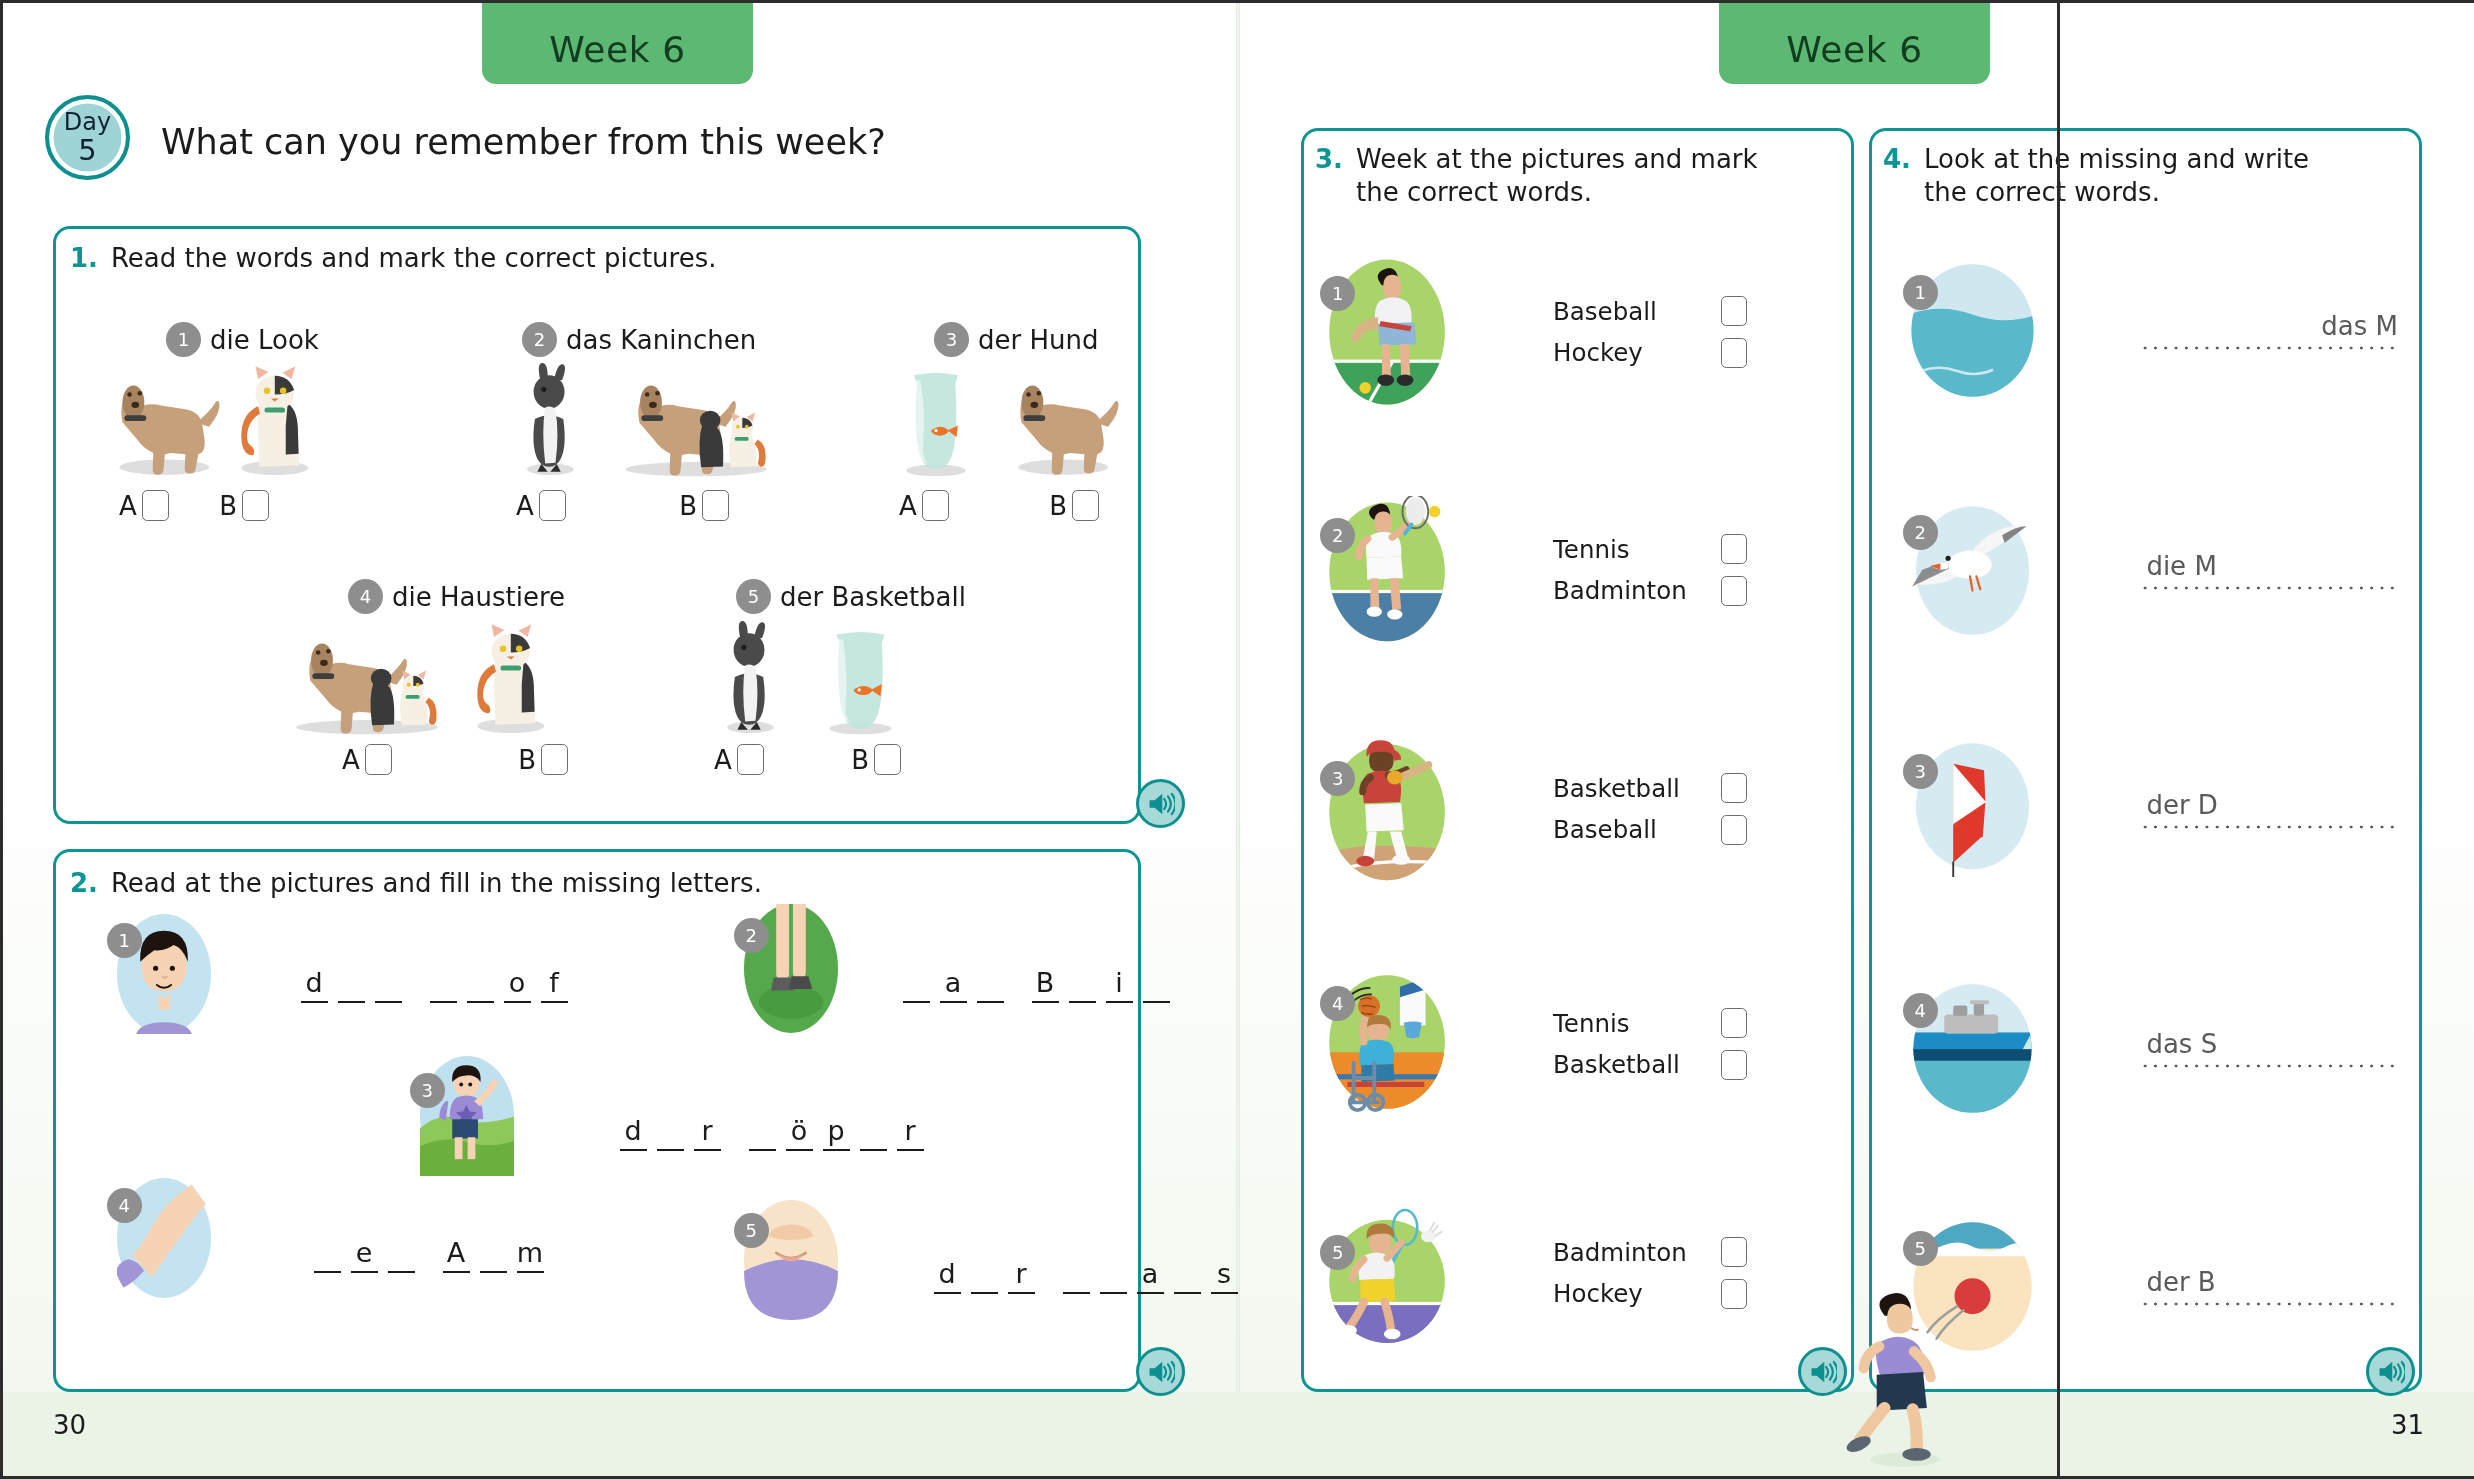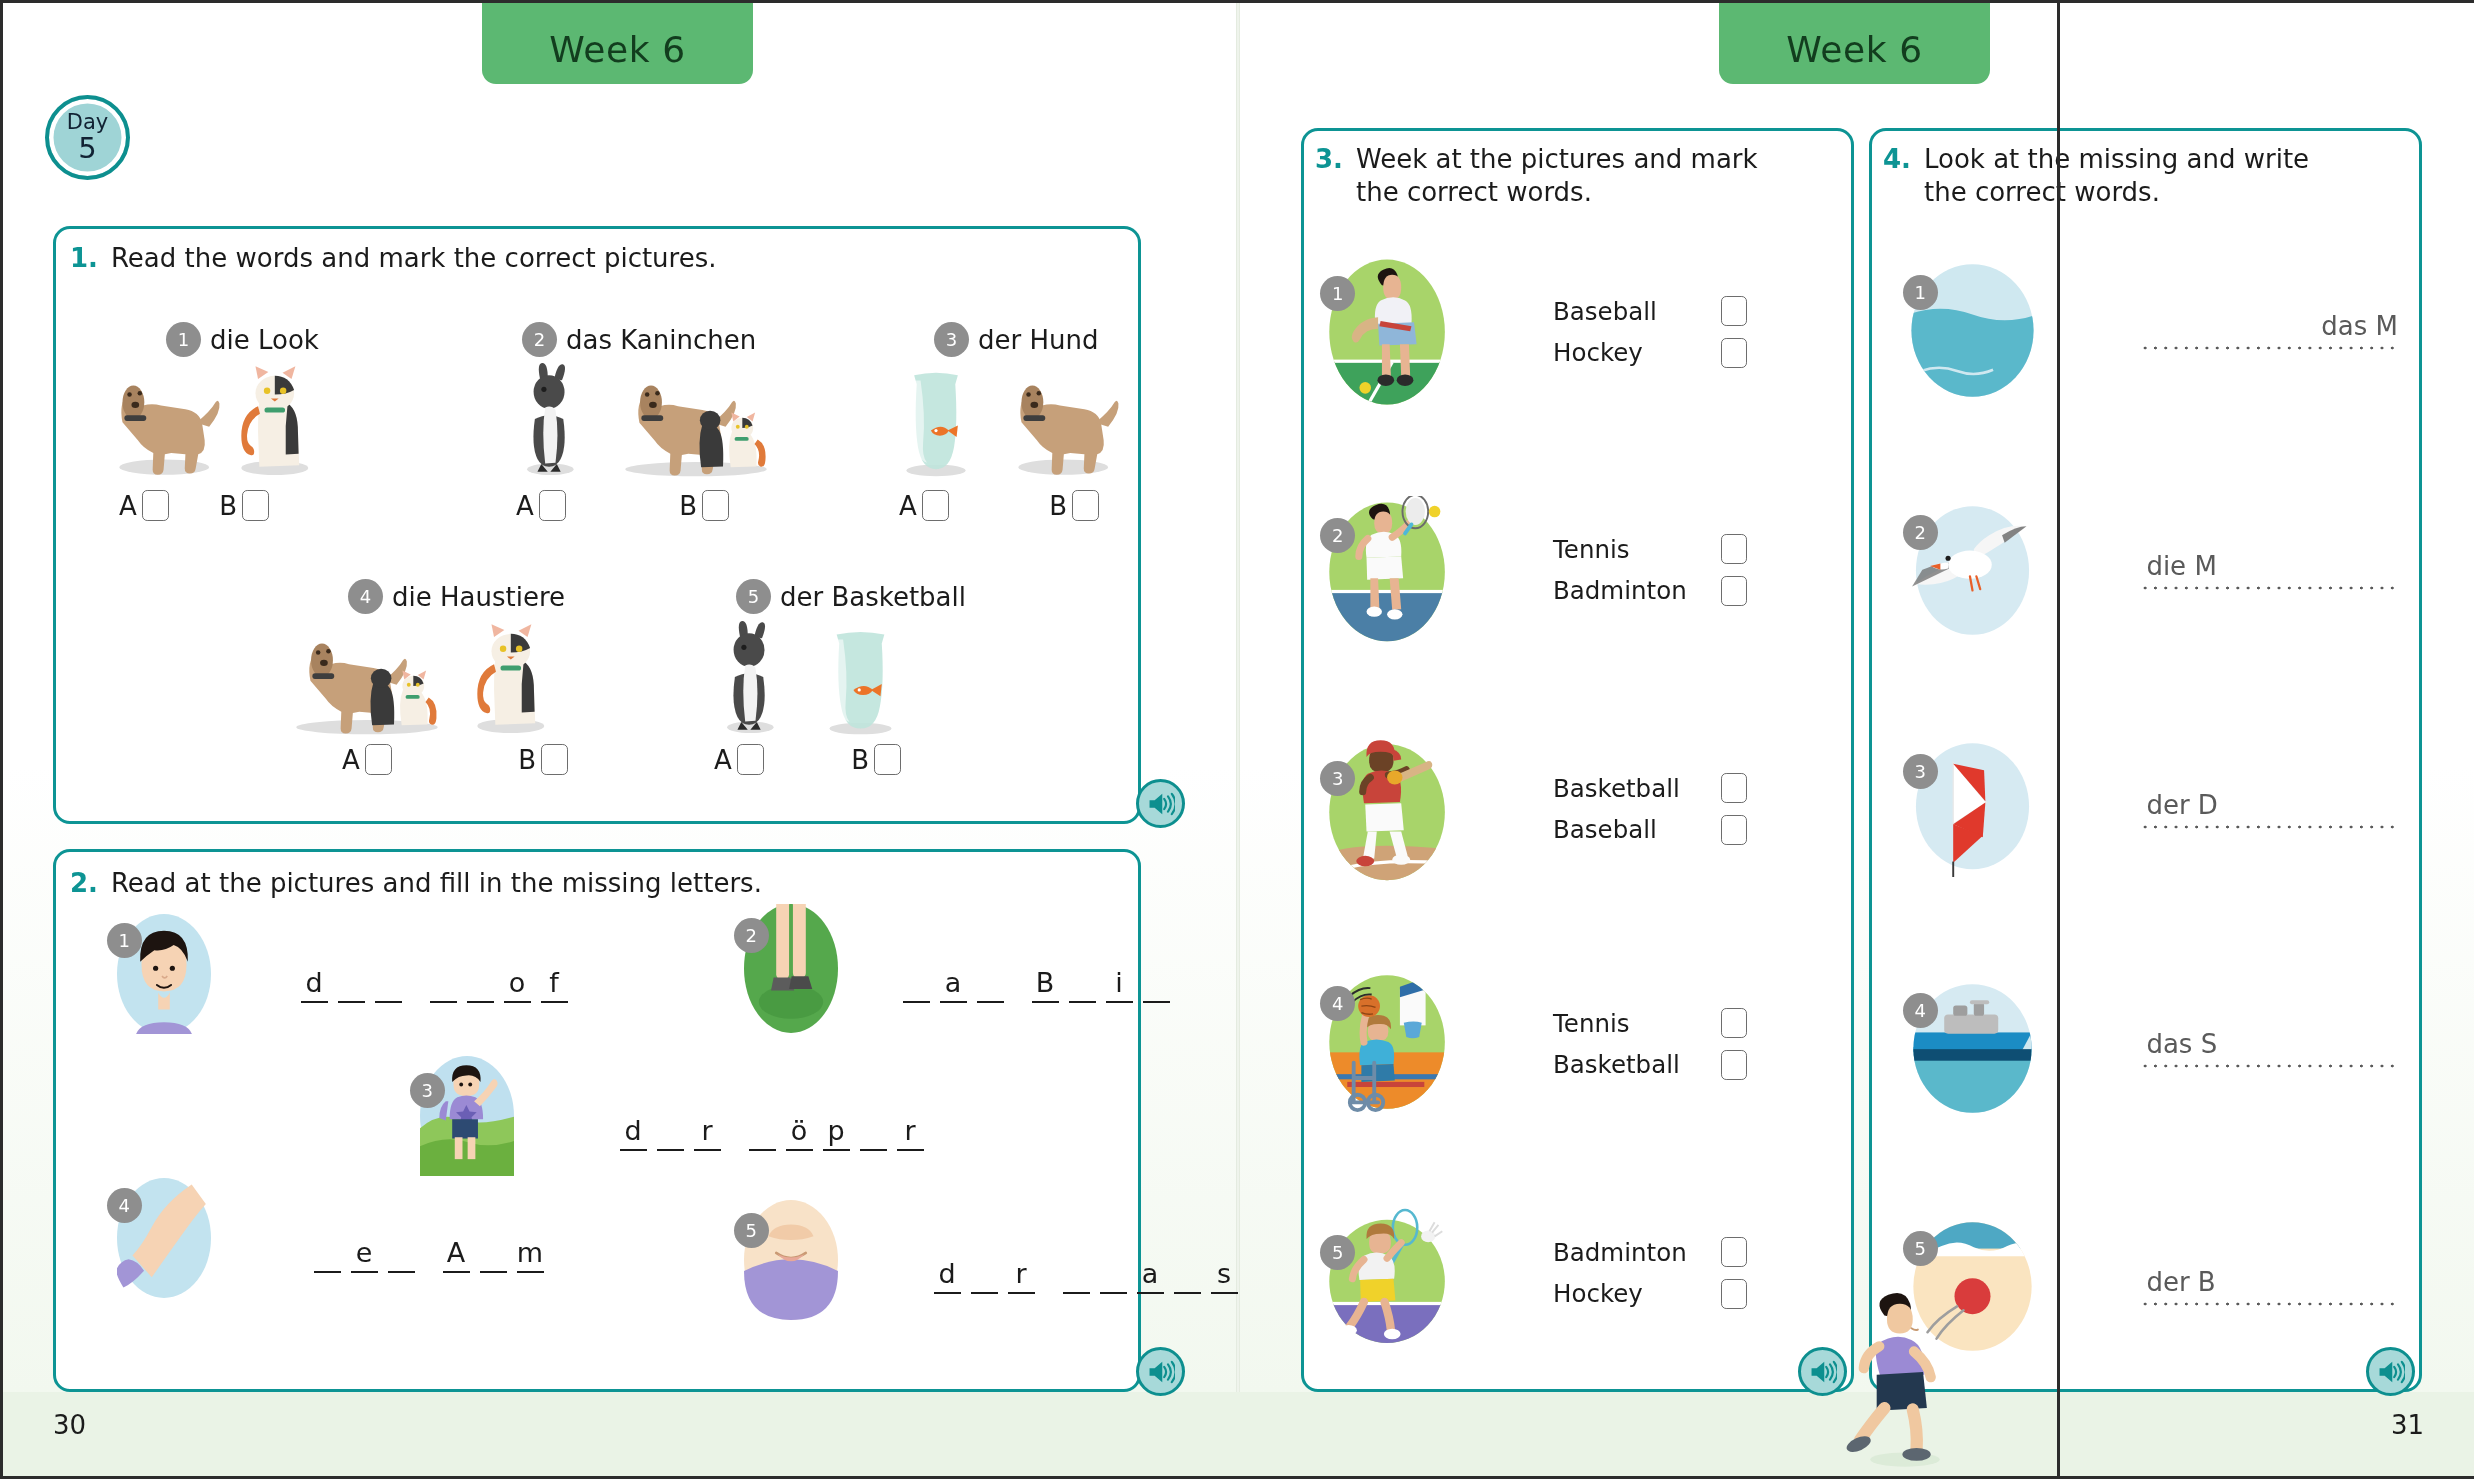--- a/index.html
+++ b/index.html
@@ -55,21 +55,21 @@
   .day-badge {
     position: absolute; left: 45px; top: 95px;
     width: 85px; height: 85px; border-radius: 50%;
     background: #9fd4d6;
     border: 4.5px solid #0d8f8f;
     box-shadow: 0 0 0 4.5px #ffffff inset;
     display: flex; flex-direction: column;
     align-items: center; justify-content: center;
     color: #123; line-height: 1.0;
   }
-  .day-badge .d-word { font-size: 21px; margin-bottom:1.9px;}
+  .day-badge .d-word { font-size: 24px; margin-bottom:1.9px;}
   .day-badge .d-num  { font-size: 29px; }
 
   .day-title {
     position: absolute; left: 161px; top: 122px;
     font-size: 35px; color: #1b1b1b;
   }
 
   
   .ex-box {
     position: absolute;
@@ -170,20 +170,21 @@
     <span>Week 6</span>
   </div>
   <div class="week-tab week-tab-right">
     <span>Week 6</span>
   </div>
 
   <div class="day-badge">
     <span class="d-word">Day</span>
     <span class="d-num">5</span>
   </div>
+  <div class="day-title">What can you remember from this week?</div>
 
   <div class="ex-box" style="left:53px; top:226px; width:1088px; height:598px;"></div>
 
   <div class="ex-head" style="left:70px; top:242px;">
     <span class="ex-num">1.</span>
     <span>Read the words and mark the correct pictures.</span>
   </div>
 
   <div class="word-label" style="left:166px; top:322px;">
     <span class="bub">1</span>

